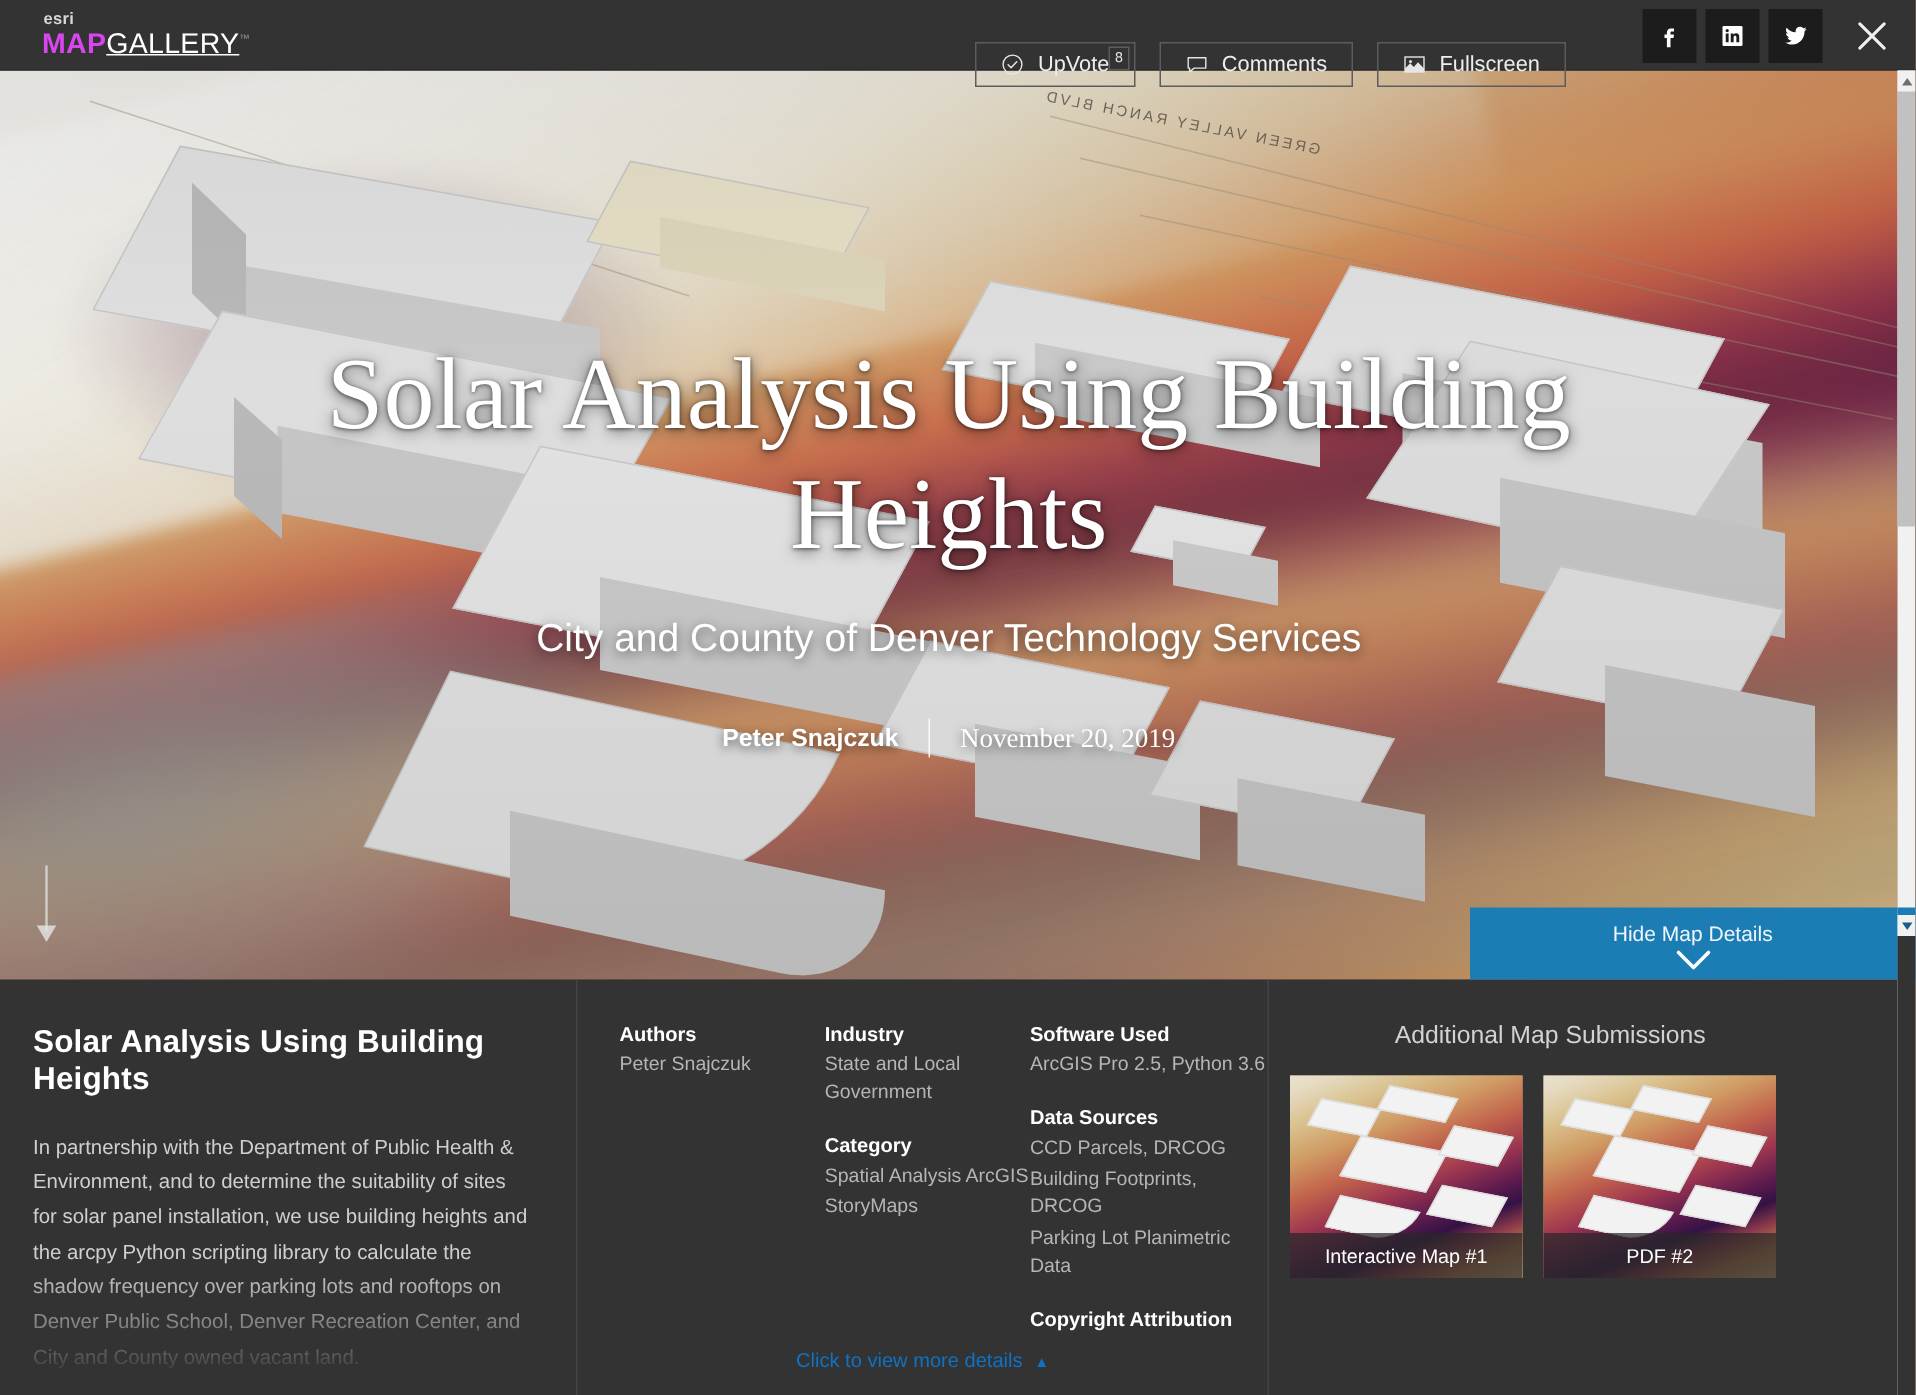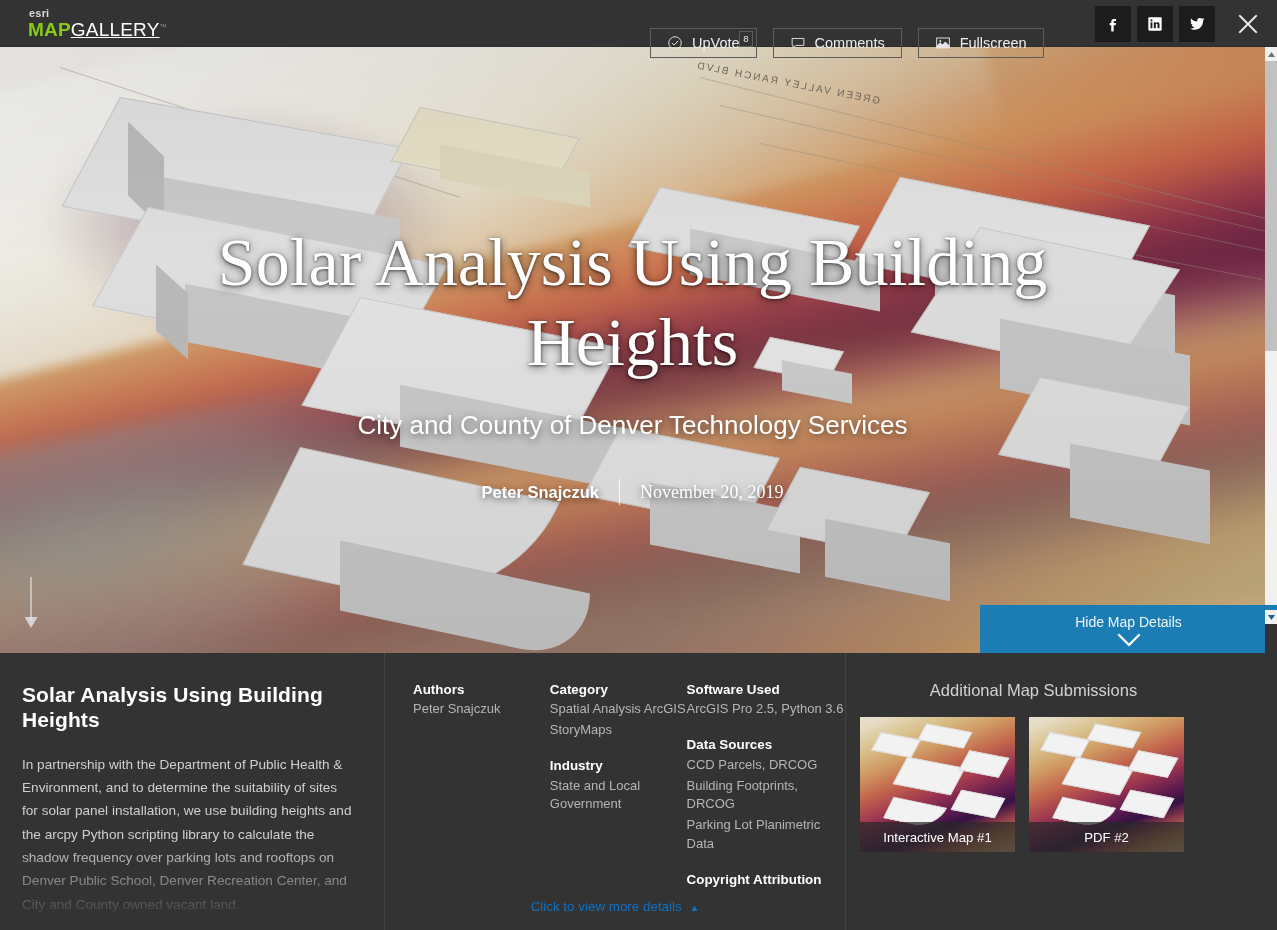--- a/index.html
+++ b/index.html
@@ -17,21 +17,21 @@
     position:absolute; left:0; top:0; width:1277px; height:47px;
     background:#333333; display:flex; align-items:center; z-index:40;
     border-bottom:1px solid #2c2c2c;
   }
   .logo { margin-left:28px; line-height:1; user-select:none; }
   .logo .esri {
     font-size:11px; font-weight:bold; color:#d8d8d8; letter-spacing:.2px;
     display:block; margin-bottom:1px; margin-left:1px;
   }
   .logo .wordmark { font-size:19px; letter-spacing:.2px; display:block; }
-  .logo .wm-map { font-weight:bold; color:#84cc16; }
+  .logo .wm-map { font-weight:bold; color:#d946ef; }
   .logo .wm-gal { font-weight:normal; color:#ffffff;text-decoration:underline; }
   .logo .tm { font-size:7px; vertical-align:super; color:#9a9a9a; }
 
   .topbar-actions {
     position:absolute; left:650px; top:9px; display:flex; gap:16px; align-items:flex-start;
   }
   .tb-btn {
     position:relative; height:30px; border:1px solid #5c5c5c; background:transparent;
     color:#ededed; font-size:14.5px; display:flex; align-items:center; gap:9px;
     padding:0 16px; cursor:pointer; white-space:nowrap;margin-top:19px;
@@ -445,27 +445,27 @@
 
         <div class="meta-col">
           <div class="meta-block">
             <div class="meta-label">Authors</div>
             <div class="meta-value">Peter Snajczuk</div>
           </div>
         </div>
 
         <div class="meta-col">
           <div class="meta-block">
+            <div class="meta-label">Industry</div>
+            <div class="meta-value">State and Local Government</div>
+          </div>
+          <div class="meta-block">
             <div class="meta-label">Category</div>
             <div class="meta-value">Spatial Analysis ArcGIS</div>
             <div class="meta-value">StoryMaps</div>
-          </div>
-          <div class="meta-block">
-            <div class="meta-label">Industry</div>
-            <div class="meta-value">State and Local Government</div>
           </div>
         </div>
 
         <div class="meta-col wide">
           <div class="meta-block">
             <div class="meta-label">Software Used</div>
             <div class="meta-value">ArcGIS Pro 2.5, Python 3.6</div>
           </div>
           <div class="meta-block">
             <div class="meta-label">Data Sources</div>

